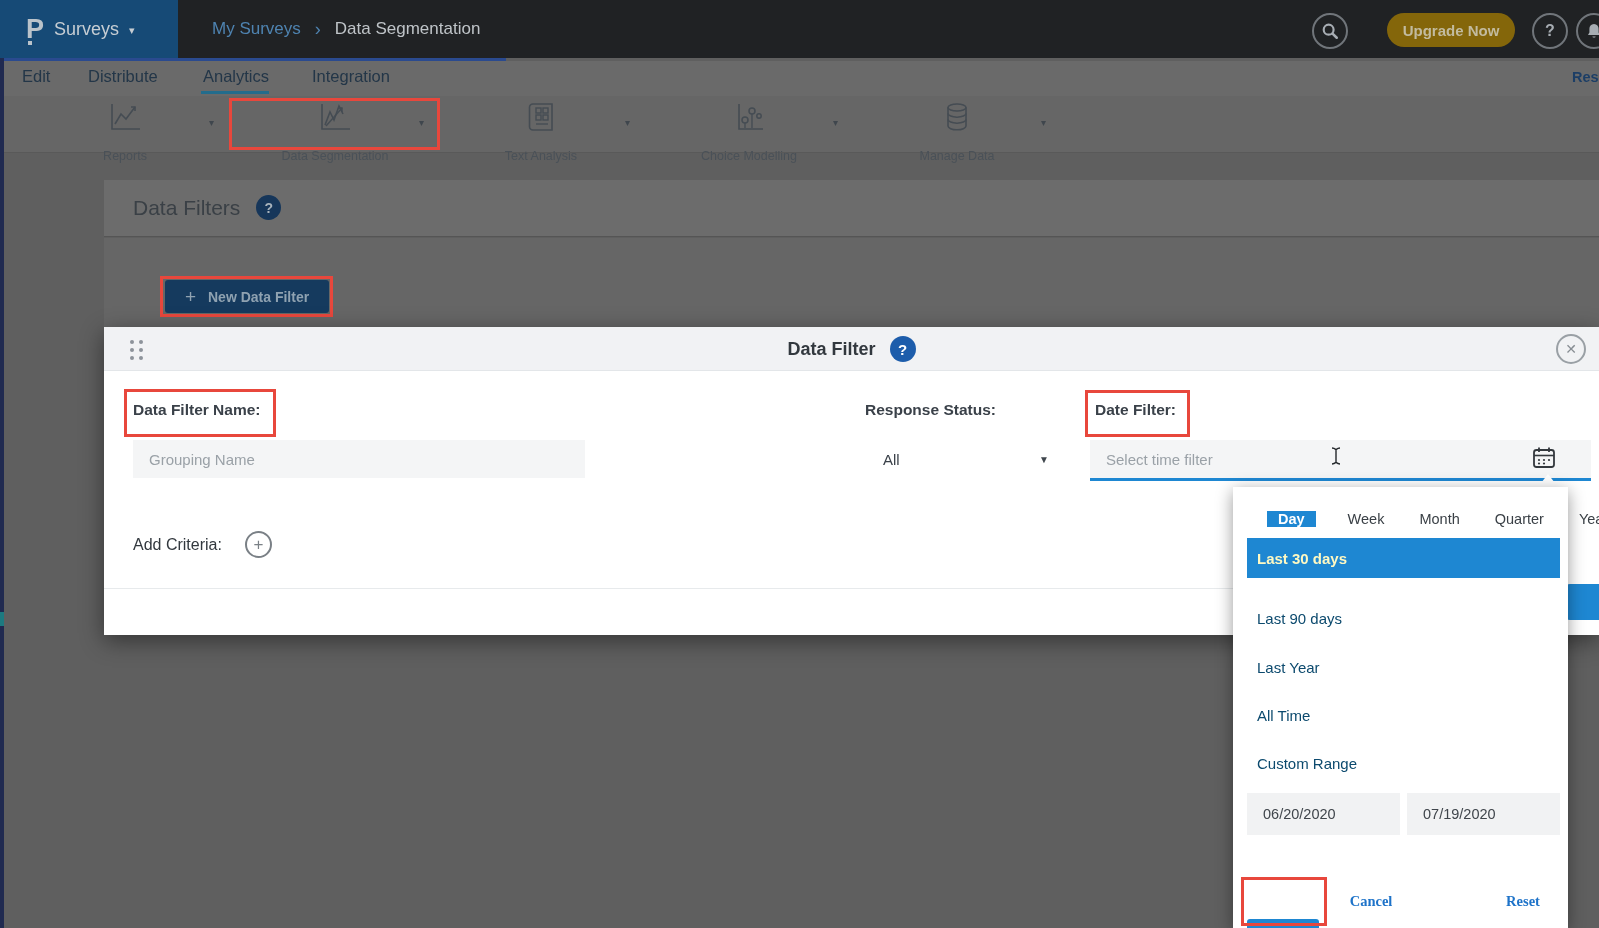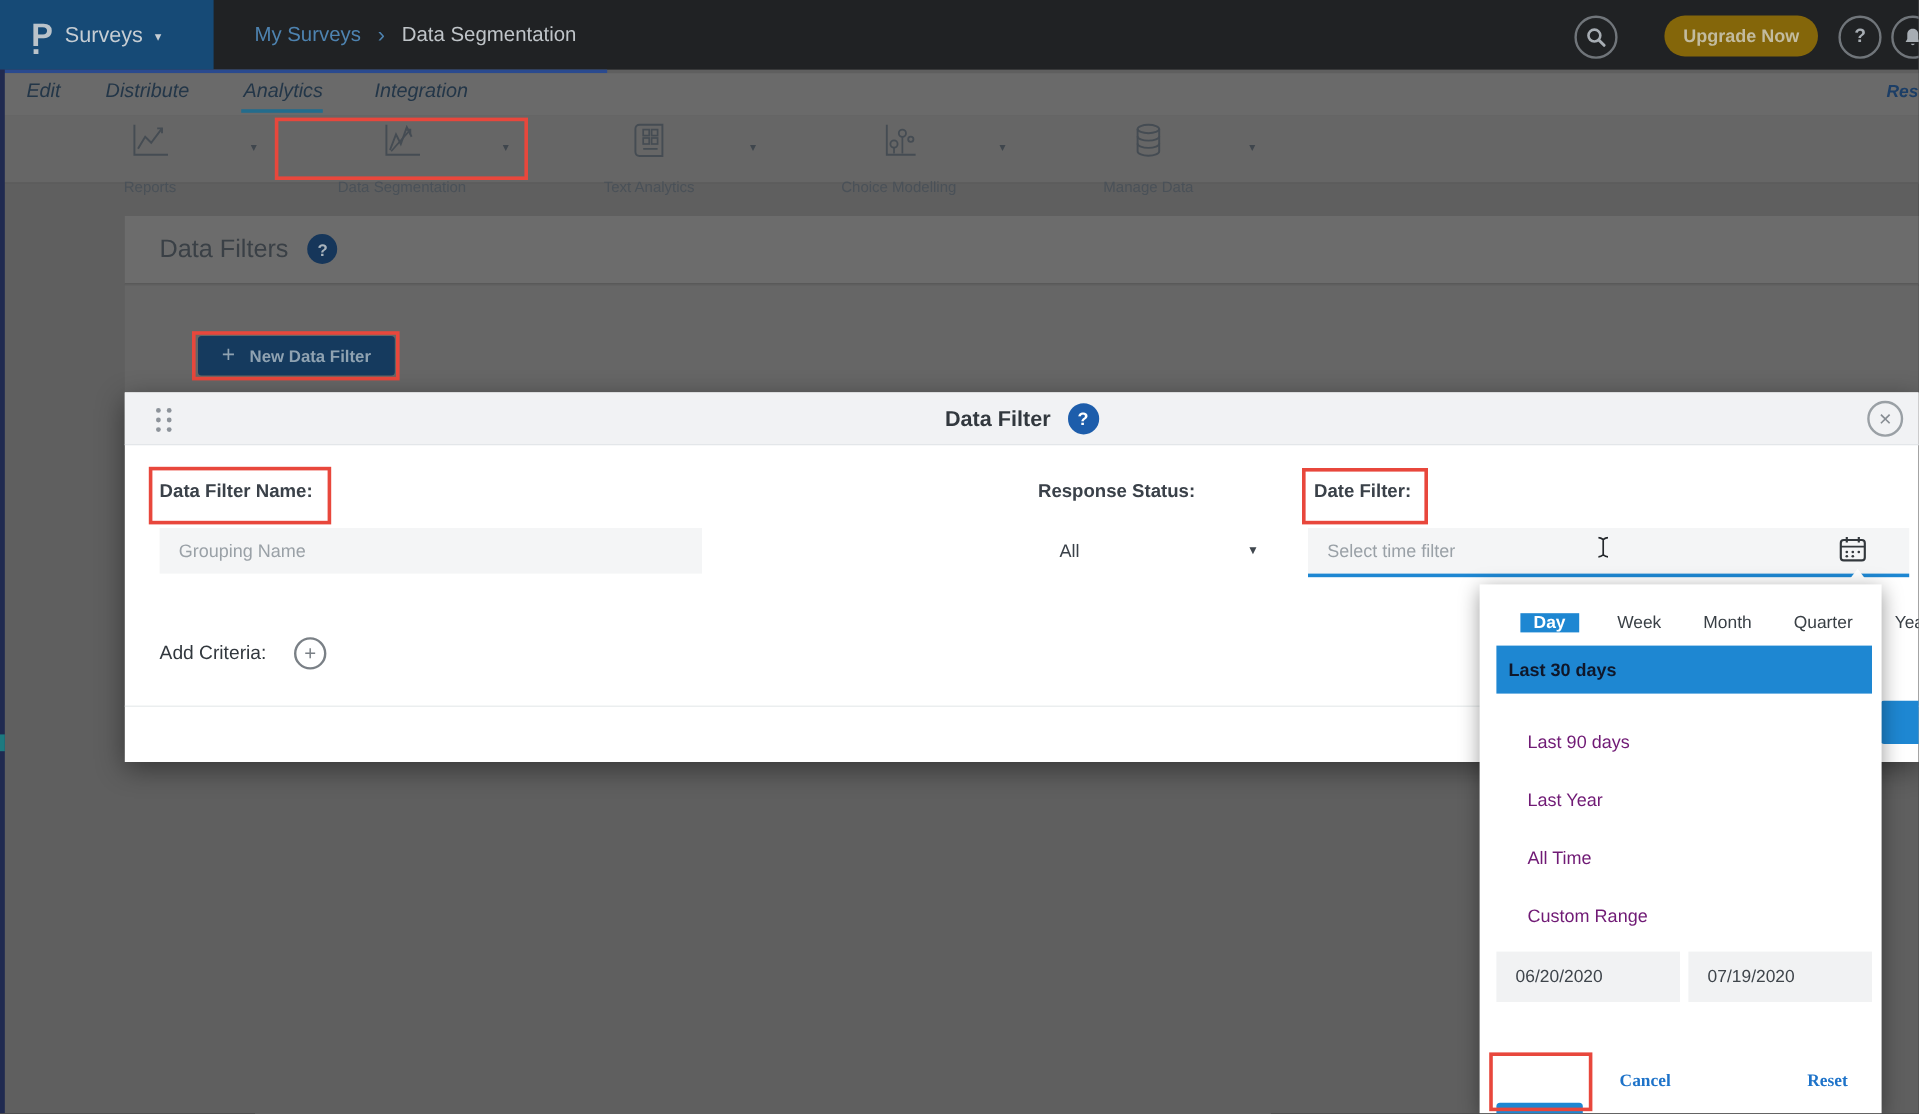--- a/index.html
+++ b/index.html
@@ -21,21 +21,21 @@
   .crumb-sep { font-size:18px; color:#4e83b0; }
   .crumb-current { font-size:17px; color:#bfc4c8; }
   .circle-btn { width:36px; height:36px; border:2px solid #70757a; border-radius:50%;
                 display:flex; align-items:center; justify-content:center; color:#a7adb3; }
   .upgrade { left:1387px; top:13px; width:128px; height:34px; border-radius:17px;
              background:#84660a; color:#c2bb9f; font-size:15px; font-weight:700;
              display:flex; align-items:center; justify-content:center; }
   .progress-line { left:0; top:58px; width:506px; height:3px; background:#2a4a8f; }
 
   
-  .menurow { left:0; top:61px; width:1599px; height:35px; background:#6a6a6a;font-style:italic; }
+  .menurow { left:0; top:61px; width:1599px; height:35px; background:#6a6a6a; }
   .menu-item { position:absolute; top:6px; font-size:16.5px; color:#233648; }
   .menu-underline { position:absolute; left:201px; top:30px; width:68px; height:3px; background:#236c8c; }
   .menu-right { position:absolute; left:1572px; top:8px; font-size:14.5px; font-weight:700; color:#1c3e66; }
 
   
   .toolbar { left:0; top:96px; width:1599px; height:57px; background:#666666; border-bottom:1px solid #595959; }
   .titem { position:absolute; top:4px; width:170px; text-align:center; color:#454c53; }
   .titem svg { display:block; margin:2px auto 0; }
   .tlabel { font-size:12.5px; color:#4a5158; margin-top:17px; }
   .tcaret { position:absolute; top:21px; font-size:10px; color:#3f464d; }
@@ -92,24 +92,24 @@
 
   
   .dd-notch { left:1538px; top:474px; width:0; height:0;
               border-left:10px solid transparent; border-right:10px solid transparent;
               border-bottom:13px solid #ffffff; }
   .dd-panel { left:1233px; top:487px; width:335px; height:441px; background:#ffffff;
               box-shadow:0 4px 16px rgba(0,0,0,.4); }
   .dd-tabs { position:absolute; left:14px; top:13px; height:37px; display:flex; gap:29px; align-items:center;margin-left:20px; }
   .dd-tab { font-size:14.5px; color:#3a4046; display:flex; align-items:center; padding:0 3px; }
   .dd-tab.active { background:#1e87d2; color:#ffffff; font-weight:700; padding:0 11px; }
-  .dd-opt { position:absolute; left:40px; width:290px; height:24px; font-size:15px; color:#701a75;
+  .dd-opt { position:absolute; left:24px; width:290px; height:24px; font-size:15px; color:#0c4a6e;
             display:flex; align-items:center; }
   .dd-opt-selected { position:absolute; left:14px; top:51px; width:313px; height:40px; background:#1e87d2;
-                     color:#0f172a; font-size:15px; font-weight:700; display:flex; align-items:center;
+                     color:#fef9c3; font-size:15px; font-weight:700; display:flex; align-items:center;
                      padding-left:10px; }
   .dd-date { position:absolute; top:306px; width:153px; height:42px; background:#f1f2f3; border:none;
              font-size:14.5px; color:#3f454b; padding:0 16px; outline:none;
              font-family:"Liberation Sans", sans-serif; }
   .dd-apply { position:absolute; left:14px; top:396px; width:72px; height:37px; background:#1e87d2;
               color:#ffffff; font-size:14.5px; font-weight:700; border:none; border-radius:3px;
               display:flex; align-items:center; justify-content:center;margin-top:36px; }
   .dd-link { position:absolute; top:396px; height:37px; display:flex; align-items:center;
              justify-content:center; font-size:14.5px; font-weight:700; color:#1e73c9;font-family:Liberation Serif, serif; }
 </style>
@@ -180,21 +180,21 @@
 
     <div class="titem" style="left:456px;">
       <svg width="32" height="30" viewBox="0 0 32 30">
         <path d="M8 2 H27 V28 H8 C5.8 28 4.5 26.5 4.5 24.5 V5.5 C4.5 3.5 5.8 2 8 2 Z" fill="none" stroke="currentColor" stroke-width="1.6"></path>
         <rect x="11" y="6" width="5" height="5" fill="none" stroke="currentColor" stroke-width="1.4"></rect>
         <rect x="18" y="6" width="5" height="5" fill="none" stroke="currentColor" stroke-width="1.4"></rect>
         <rect x="11" y="13" width="5" height="5" fill="none" stroke="currentColor" stroke-width="1.4"></rect>
         <rect x="18" y="13" width="5" height="5" fill="none" stroke="currentColor" stroke-width="1.4"></rect>
         <line x1="11" y1="22" x2="23" y2="22" stroke="currentColor" stroke-width="1.4"></line>
       </svg>
-      <div class="tlabel">Text Analytics</div>
+      <div class="tlabel">Text Analysis</div>
     </div>
     <span class="tcaret" style="left:625px;">▾</span>
 
     <div class="titem" style="left:664px;">
       <svg width="34" height="30" viewBox="0 0 34 30">
         <polyline points="7,2 7,27 31,27" fill="none" stroke="currentColor" stroke-width="1.6"></polyline>
         <circle cx="13" cy="18" r="3" fill="none" stroke="currentColor" stroke-width="1.5"></circle>
         <circle cx="20" cy="9" r="3" fill="none" stroke="currentColor" stroke-width="1.5"></circle>
         <circle cx="27" cy="14" r="2.2" fill="none" stroke="currentColor" stroke-width="1.5"></circle>
         <line x1="13" y1="21" x2="13" y2="26" stroke="currentColor" stroke-width="1.4"></line>

